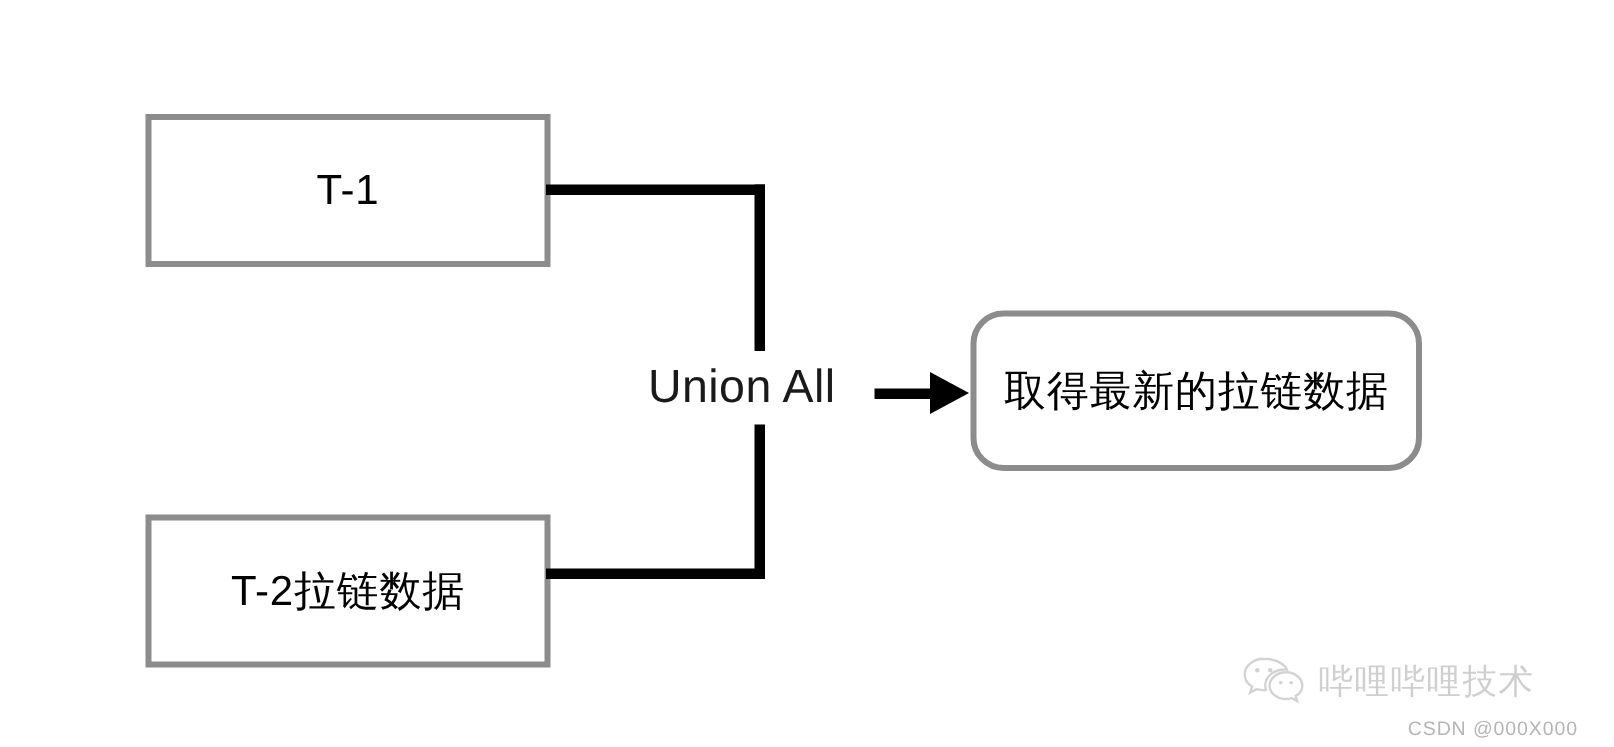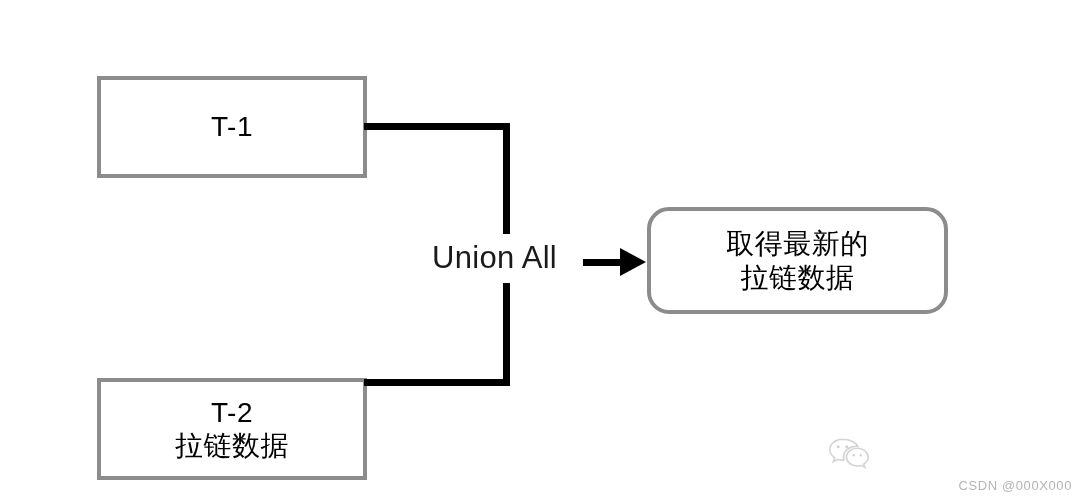--- a/index.html
+++ b/index.html
@@ -18,36 +18,36 @@
     overflow: hidden;
   }
 
   
   .node {
     position: absolute;
     box-sizing: border-box;
     background: #ffffff;
     border: 4px solid #8c8c8c;
     display: flex;
-    flex-direction: column;
+    flex-direction: row;
     align-items: center;
     justify-content: center;
     line-height: 1.18;
     color: #000000;
     font-size: 28px;
     letter-spacing: 0.5px;
   }
   .node .line1,
   .node .line2 {
     display: block;
     white-space: nowrap;
   }
 
   #node-t1   { left: 97px;  top: 76px;  width: 270px; height: 102px; }
-  #node-t2   { left: 97px;  top: 343px; width: 270px; height: 102px; margin-top: 35px; }
+  #node-t2   { left: 97px;  top: 343px; width: 270px; height: 102px; }
   #node-out  { left: 647px; top: 207px; width: 301px; height: 107px; border-radius: 22px; }
 
   
   .seg {
     position: absolute;
     background: #000000;
   }
   
   #seg-top-h    { left: 364px; top: 123px; width: 146px; height: 7px; }
   
@@ -95,21 +95,21 @@
   #watermark .wm-text {
     font-size: 23px;
     color: #707070;
     white-space: nowrap;
     letter-spacing: 1px;
   }
   #wechat-icon { display: block; }
 
   #csdn-credit {
     position: absolute;
-    right: 4px;
+    right: 24px;
     bottom: 5px;
     font-size: 13px;
     color: #b5b5b5;
     letter-spacing: 0.6px;
     white-space: nowrap;
   }
 </style>
 </head>
 <body>
 
@@ -142,17 +142,18 @@
     <span>
       <svg id="wechat-icon" width="42" height="34" viewBox="0 0 42 34" fill="none" xmlns="http://www.w3.org/2000/svg">
         <path d="M14.5 2.2C7.4 2.2 1.8 6.9 1.8 12.6c0 3.3 1.9 6.2 4.9 8.1l-1.3 4 4.4-2.3c1.5.4 3.1.7 4.7.7.5 0 1 0 1.5-.1-.3-.9-.5-1.9-.5-2.9 0-6 5.8-10.8 13-10.8.5 0 .9 0 1.4.1C28.6 5.8 22.2 2.2 14.5 2.2z" stroke="#7d7d7d" stroke-width="1.6" fill="none"></path>
         <circle cx="10.2" cy="9.8" r="1.5" fill="#7d7d7d"></circle>
         <circle cx="18.8" cy="9.8" r="1.5" fill="#7d7d7d"></circle>
         <path d="M40.2 20.1c0-4.9-4.9-8.9-10.9-8.9s-10.9 4-10.9 8.9c0 4.9 4.9 8.9 10.9 8.9 1.3 0 2.6-.2 3.8-.6l3.7 2-1.1-3.3c2.7-1.6 4.5-4.2 4.5-7z" stroke="#7d7d7d" stroke-width="1.6" fill="none"></path>
         <circle cx="25.8" cy="18.2" r="1.2" fill="#7d7d7d"></circle>
         <circle cx="32.8" cy="18.2" r="1.2" fill="#7d7d7d"></circle>
       </svg>
     </span>
+    <span class="wm-text">哔哩哔哩技术</span>
   </div>
 
   <div id="csdn-credit">CSDN @000X000</div>
 
 </div>
 
 </body></html>

